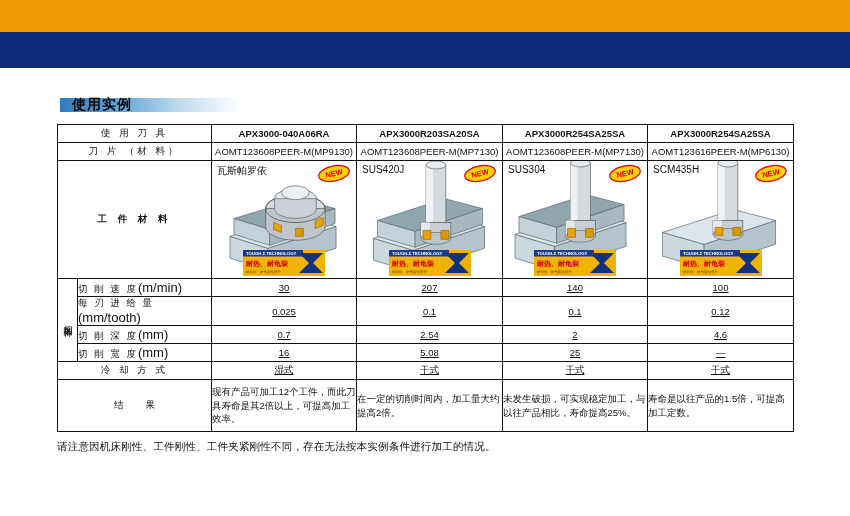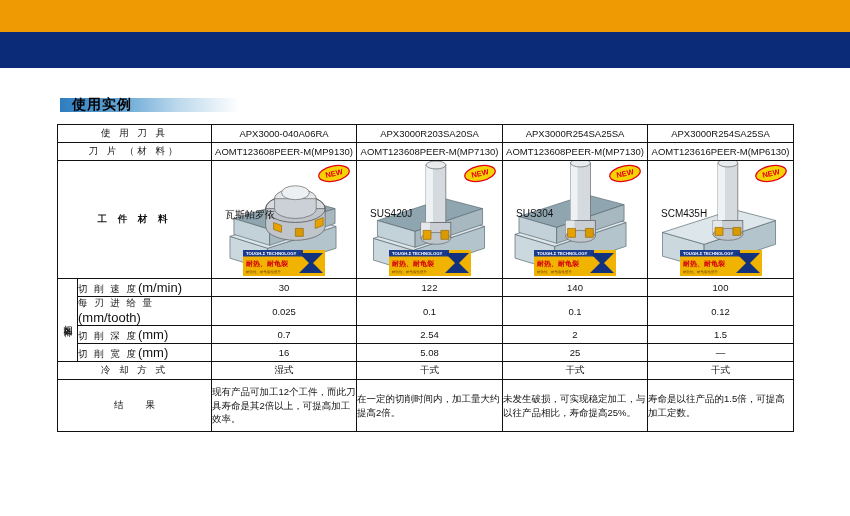--- a/index.html
+++ b/index.html
@@ -72,34 +72,35 @@
     background: #F2EFE4;
     text-align: left;
     padding-left: 8px;
     font-size: 10px;
     letter-spacing: 2px;
     height: 18px;
   }
   .lbl-sub .unit { letter-spacing: 0; font-size: 13px; }
   .hdr-tool {
     text-align: center;
-    font-weight: normal;
+    font-weight: bold;
     font-size: 11px;
     height: 16px;
   }
   .hdr-insert {
     text-align: center;
     font-weight: normal;
     font-size: 9.2px;
     height: 17px;
   }
   .val {
     text-align: center;
     font-size: 10px;
     height: 18px;
+    text-decoration: underline;
   }
   .vert-label {
     background: #F2EFE4;
     width: 20px;
     text-align: center;
     padding: 0;
   }
   .vert-label div {
     writing-mode: vertical-rl;
     font-size: 9px;
@@ -133,25 +134,24 @@
   
   .illus {
     position: relative;
     height: 118px;
     padding: 0;
     overflow: hidden;
     background: #ffffff;
   }
   .mat-name {
     position: absolute;
-    left: 13px; top: 3px;
+    left: 5px; top: 3px;
     font-size: 10px;
     color: #111;
     z-index: 4;
-    margin-top: 44px;
   }
   .new-badge {
     position: absolute;
     right: 5px; top: 3px;
     width: 34px; height: 19px;
     z-index: 5;
   }
   .art { position: absolute; left: 0; top: 0; width: 100%; height: 100%; z-index: 2;}
   .tough-badge {
     position: absolute;
@@ -344,39 +344,39 @@
           </svg>
         </td>
       </tr>
 
       <tr>
         <td class="vert-label" rowspan="4">
           <div>切削条件</div>
         </td>
         <td class="lbl-sub"><span>切 削 速 度</span><span class="unit">(m/min)</span></td>
         <td class="val">30</td>
-        <td class="val">122</td>
+        <td class="val">207</td>
         <td class="val">140</td>
         <td class="val">100</td>
       </tr>
 
       <tr>
         <td class="lbl-sub"><span>每 刃 进 给 量</span><span class="unit">(mm/tooth)</span></td>
         <td class="val">0.025</td>
         <td class="val">0.1</td>
         <td class="val">0.1</td>
         <td class="val">0.12</td>
       </tr>
 
       <tr>
         <td class="lbl-sub"><span>切 削 深 度</span><span class="unit">(mm)</span></td>
         <td class="val">0.7</td>
         <td class="val">2.54</td>
         <td class="val">2</td>
-        <td class="val">1.5</td>
+        <td class="val">4.6</td>
       </tr>
 
       <tr>
         <td class="lbl-sub"><span>切 削 宽 度</span><span class="unit">(mm)</span></td>
         <td class="val">16</td>
         <td class="val">5.08</td>
         <td class="val">25</td>
         <td class="val">—</td>
       </tr>
 
@@ -392,14 +392,15 @@
         <td class="result-label" colspan="2">结果</td>
         <td class="result-cell">现有产品可加工12个工件，而此刀具寿命是其2倍以上，可提高加工效率。</td>
         <td class="result-cell">在一定的切削时间内，加工量大约提高2倍。</td>
         <td class="result-cell">未发生破损，可实现稳定加工，与以往产品相比，寿命提高25%。</td>
         <td class="result-cell">寿命是以往产品的1.5倍，可提高加工定数。</td>
       </tr>
 
     </tbody>
   </table>
 
+  <div class="note">请注意因机床刚性、工件刚性、工件夹紧刚性不同，存在无法按本实例条件进行加工的情况。</div>
 
 </div>
 
 </body></html>

